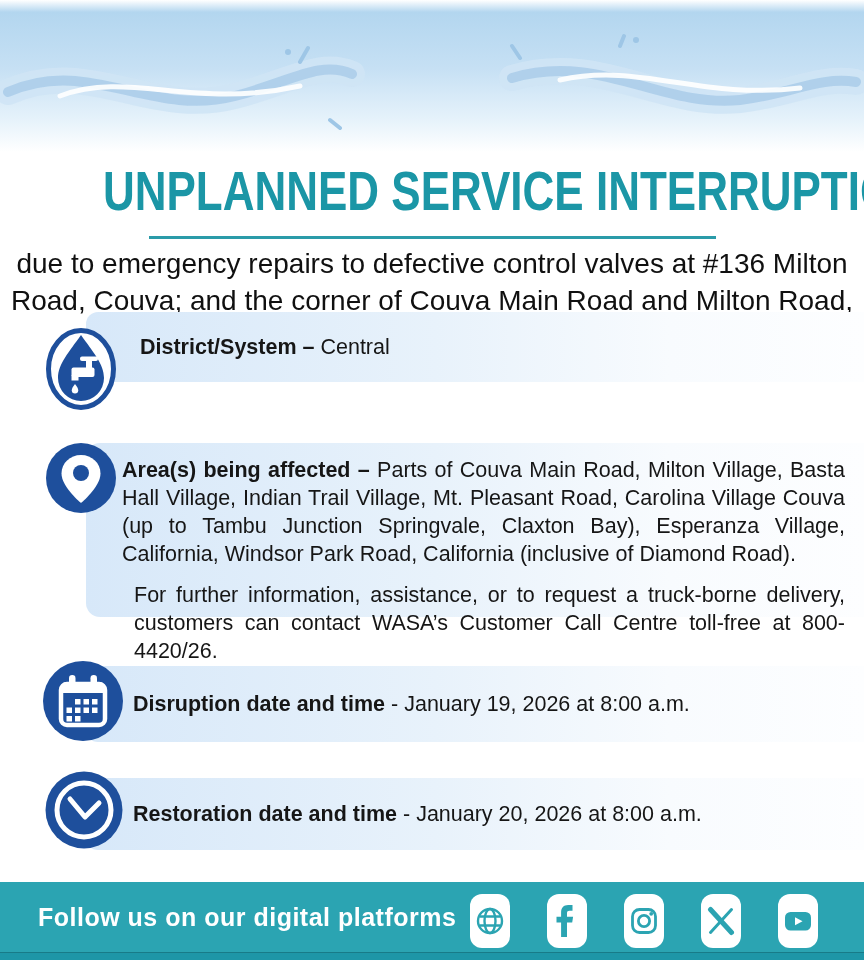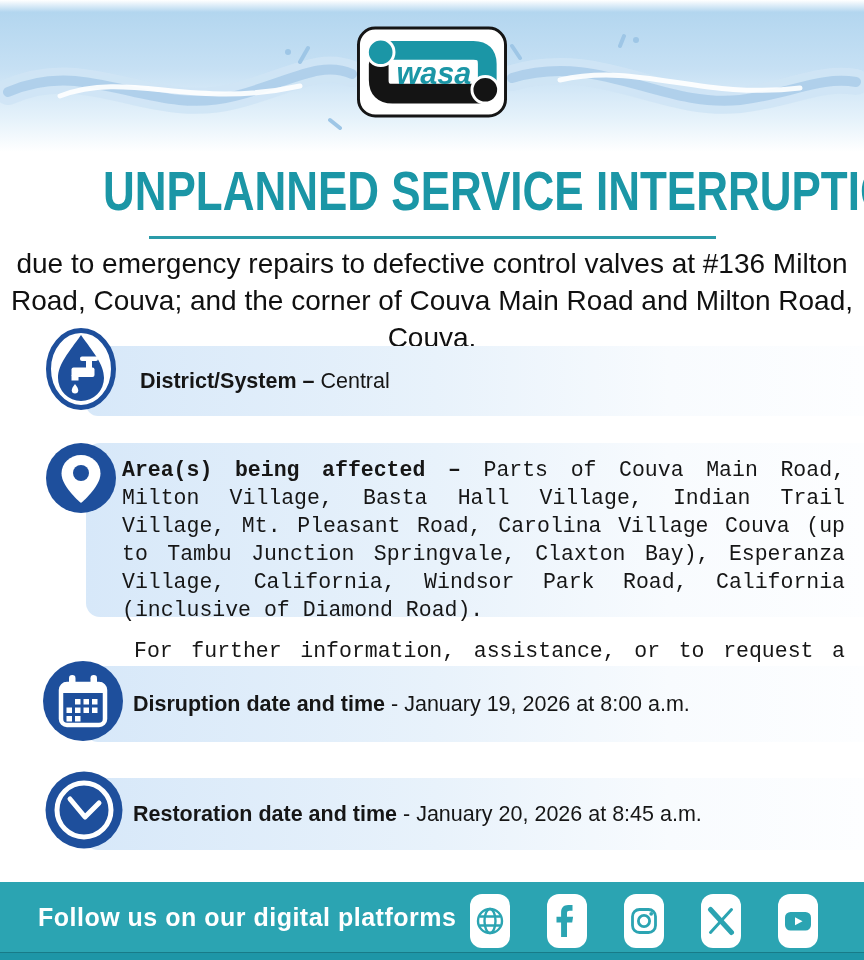--- a/index.html
+++ b/index.html
@@ -29,24 +29,24 @@
   }
   
   .panel{
     position:absolute;left:86px;right:0;
     background:linear-gradient(90deg,#d7e8f9 0%,#e8f2fb 45%,#f8fbfe 75%,#fdfeff 100%);
     border-radius:12px 0 0 12px;
   }
   .rowline{display:flex;align-items:center;font-size:21.5px;}
   .b{font-weight:bold;}
   .badge{position:absolute;z-index:2;}
-  .district-panel{top:346px;height:70px;padding-left:54px;}
+  .district-panel{top:312px;height:70px;padding-left:54px;}
   .district-badge{left:45px;top:328px;}
   .area-panel{top:443px;height:174px;border-radius:14px 0 0 14px;box-sizing:border-box;
-    padding:13px 19px 0 36px;font-size:21.5px;line-height:28px;text-align:justify;font-family:Liberation Mono, monospace;}
+    padding:13px 19px 0 36px;font-size:21.5px;line-height:28px;text-align:justify;}
   .area-panel p{margin:0;}
   .area-panel p + p{margin-top:13px;margin-left:12px;}
   .area-badge{left:45px;top:442px;}
   .disruption-panel{top:666px;height:76px;padding-left:47px;text-align:center;}
   .disruption-badge{left:42px;top:660px;}
   .restoration-panel{top:778px;height:72px;padding-left:47px;}
   .restoration-badge{left:45px;top:771px;}
   
   .footer{position:absolute;left:0;top:882px;width:864px;height:78px;background:#2ba4b2;}
   .footer-main{position:absolute;left:0;top:0;width:864px;height:71px;display:flex;align-items:center;}
@@ -66,31 +66,20 @@
       <path d="M8 92 C 90 56, 150 118, 235 96 C 290 82, 320 60, 352 74" stroke="#a8cbe8" stroke-width="10" opacity="0.8"></path>
       <path d="M60 96 C 130 70, 190 110, 300 86" stroke="#ffffff" stroke-width="5" opacity="0.9"></path>
       <path d="M512 78 C 600 52, 660 108, 740 100 C 790 94, 820 76, 856 82" stroke="#cfe4f5" stroke-width="26" opacity="0.9"></path>
       <path d="M512 78 C 600 52, 660 108, 740 100 C 790 94, 820 76, 856 82" stroke="#a8cbe8" stroke-width="10" opacity="0.8"></path>
       <path d="M560 80 C 640 62, 700 100, 800 88" stroke="#ffffff" stroke-width="5" opacity="0.9"></path>
       <path d="M300 62 l8 -14 M330 120 l10 8 M520 58 l-8 -12 M620 46 l4 -10" stroke="#9ec6e6" stroke-width="4"></path>
       <circle cx="288" cy="52" r="3" fill="#9ec6e6" stroke="none"></circle>
       <circle cx="636" cy="40" r="3" fill="#9ec6e6" stroke="none"></circle>
     </g>
   </svg>
-  <div class="logo">
-    <svg width="150" height="92" viewBox="0 0 152 92">
-      <rect x="1.5" y="1.5" width="149" height="89" rx="17" fill="#ffffff" stroke="#151515" stroke-width="3"></rect>
-      <path d="M22 38 V54 Q22 68 36 68 H126" stroke="#141414" stroke-width="20" fill="none" stroke-linecap="round"></path>
-      <path d="M24 24 H118 Q132 24 132 38 V54" stroke="#ffffff" stroke-width="26" fill="none" stroke-linecap="round"></path>
-      <path d="M24 24 H118 Q132 24 132 38 V54" stroke="#1b96a6" stroke-width="19" fill="none" stroke-linecap="round"></path>
-      <circle cx="24" cy="26" r="13.5" fill="#1b96a6" stroke="#ffffff" stroke-width="3"></circle>
-      <circle cx="130" cy="64" r="13.5" fill="#141414" stroke="#ffffff" stroke-width="3"></circle>
-      <text x="78" y="58" text-anchor="middle" font-family="Liberation Sans, sans-serif" font-size="31" font-weight="bold" font-style="italic" fill="#1b96a6">wasa</text>
-    </svg>
-  </div>
 </div>
 
 <div class="title">
   <span class="squeeze">UNPLANNED SERVICE INTERRUPTION</span>
 </div>
 <div class="divider"></div>
 <div class="subtitle">due to emergency repairs to defective control valves at #136 Milton Road, Couva; and the corner of Couva Main Road and Milton Road, Couva.</div>
 
 <div class="badge district-badge">
   <svg width="72" height="82" viewBox="0 0 72 82">
@@ -153,21 +142,21 @@
 
 <div class="badge restoration-badge">
   <svg width="78" height="78" viewBox="0 0 78 78">
     <circle cx="39" cy="39" r="38.5" fill="#1e4f9c"></circle>
     <circle cx="39" cy="39" r="27" fill="none" stroke="#ffffff" stroke-width="5"></circle>
     <path d="M25 28 L40 46 L54 32" fill="none" stroke="#ffffff" stroke-width="5" stroke-linecap="round" stroke-linejoin="round"></path>
   </svg>
 </div>
 <div class="panel restoration-panel rowline">
   <span>
-    <span class="b">Restoration date and time</span><span> - </span><span>January 20, 2026 at 8:45 a.m.</span>
+    <span class="b">Restoration date and time</span><span> - </span><span>January 20, 2026 at 8:00 a.m.</span>
   </span>
 </div>
 
 <div class="footer">
   <div class="footer-main">
     <span class="footer-text">Follow us on our digital platforms</span>
   </div>
   <div class="footer-strip"></div>
 </div>
 

